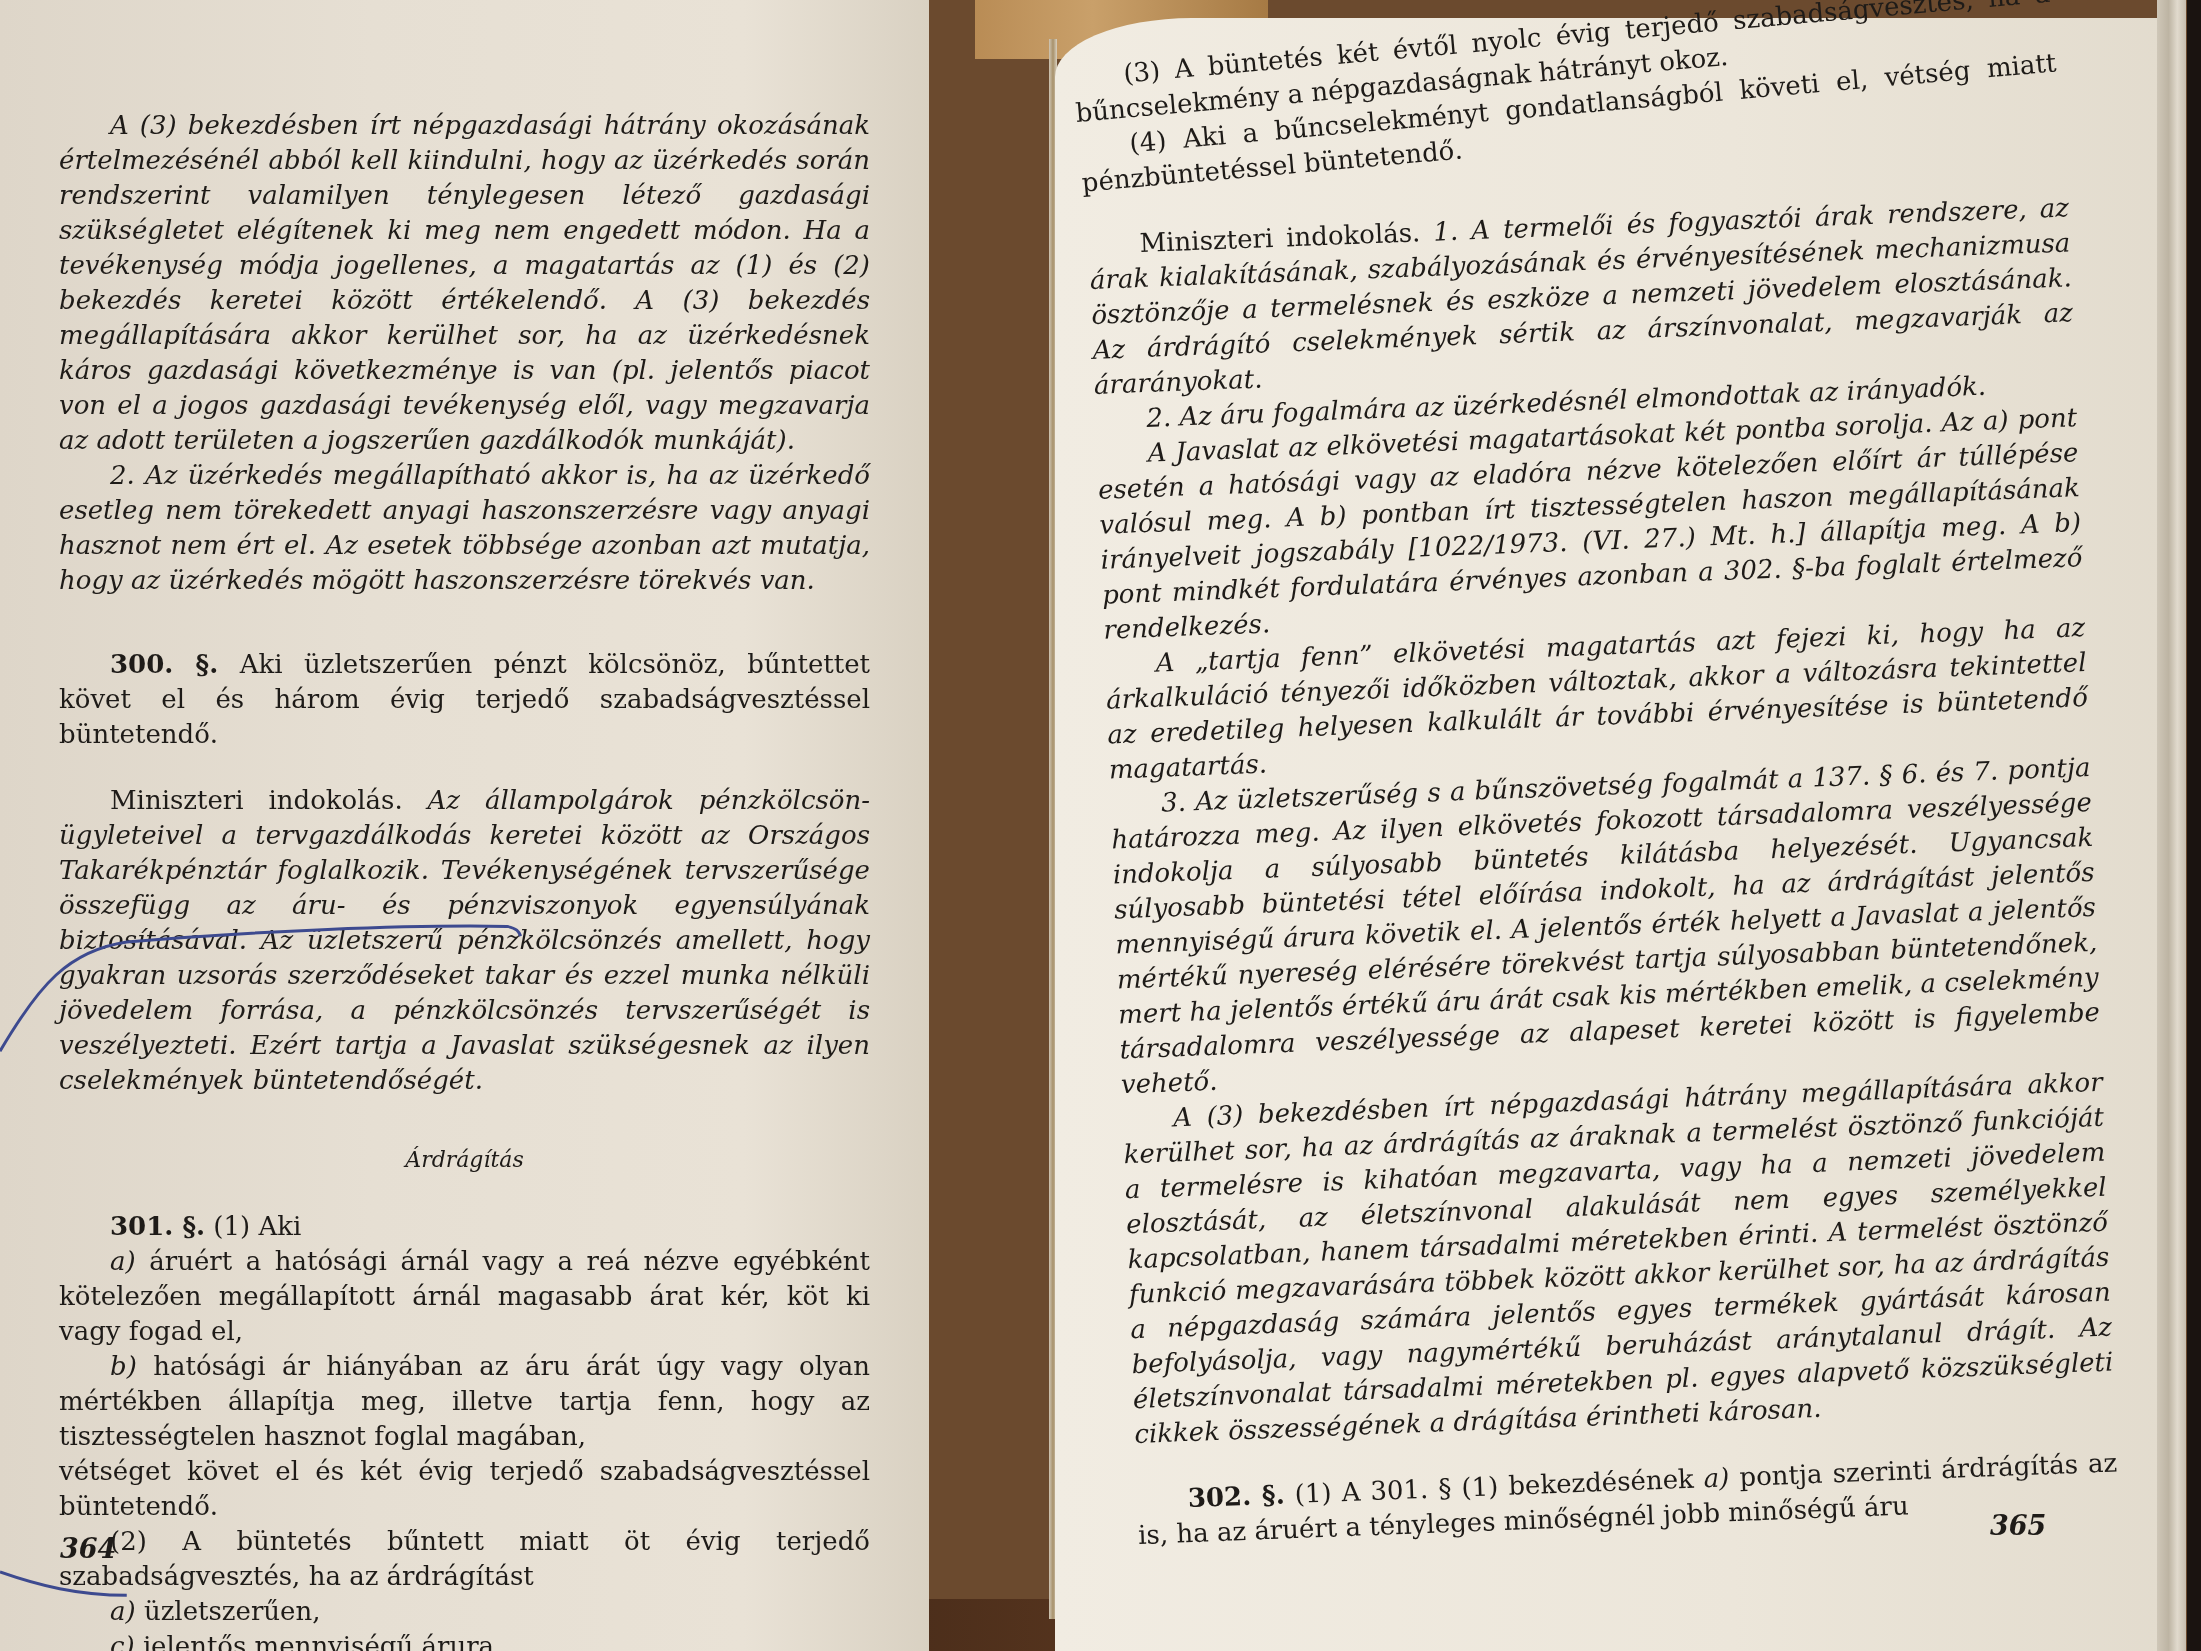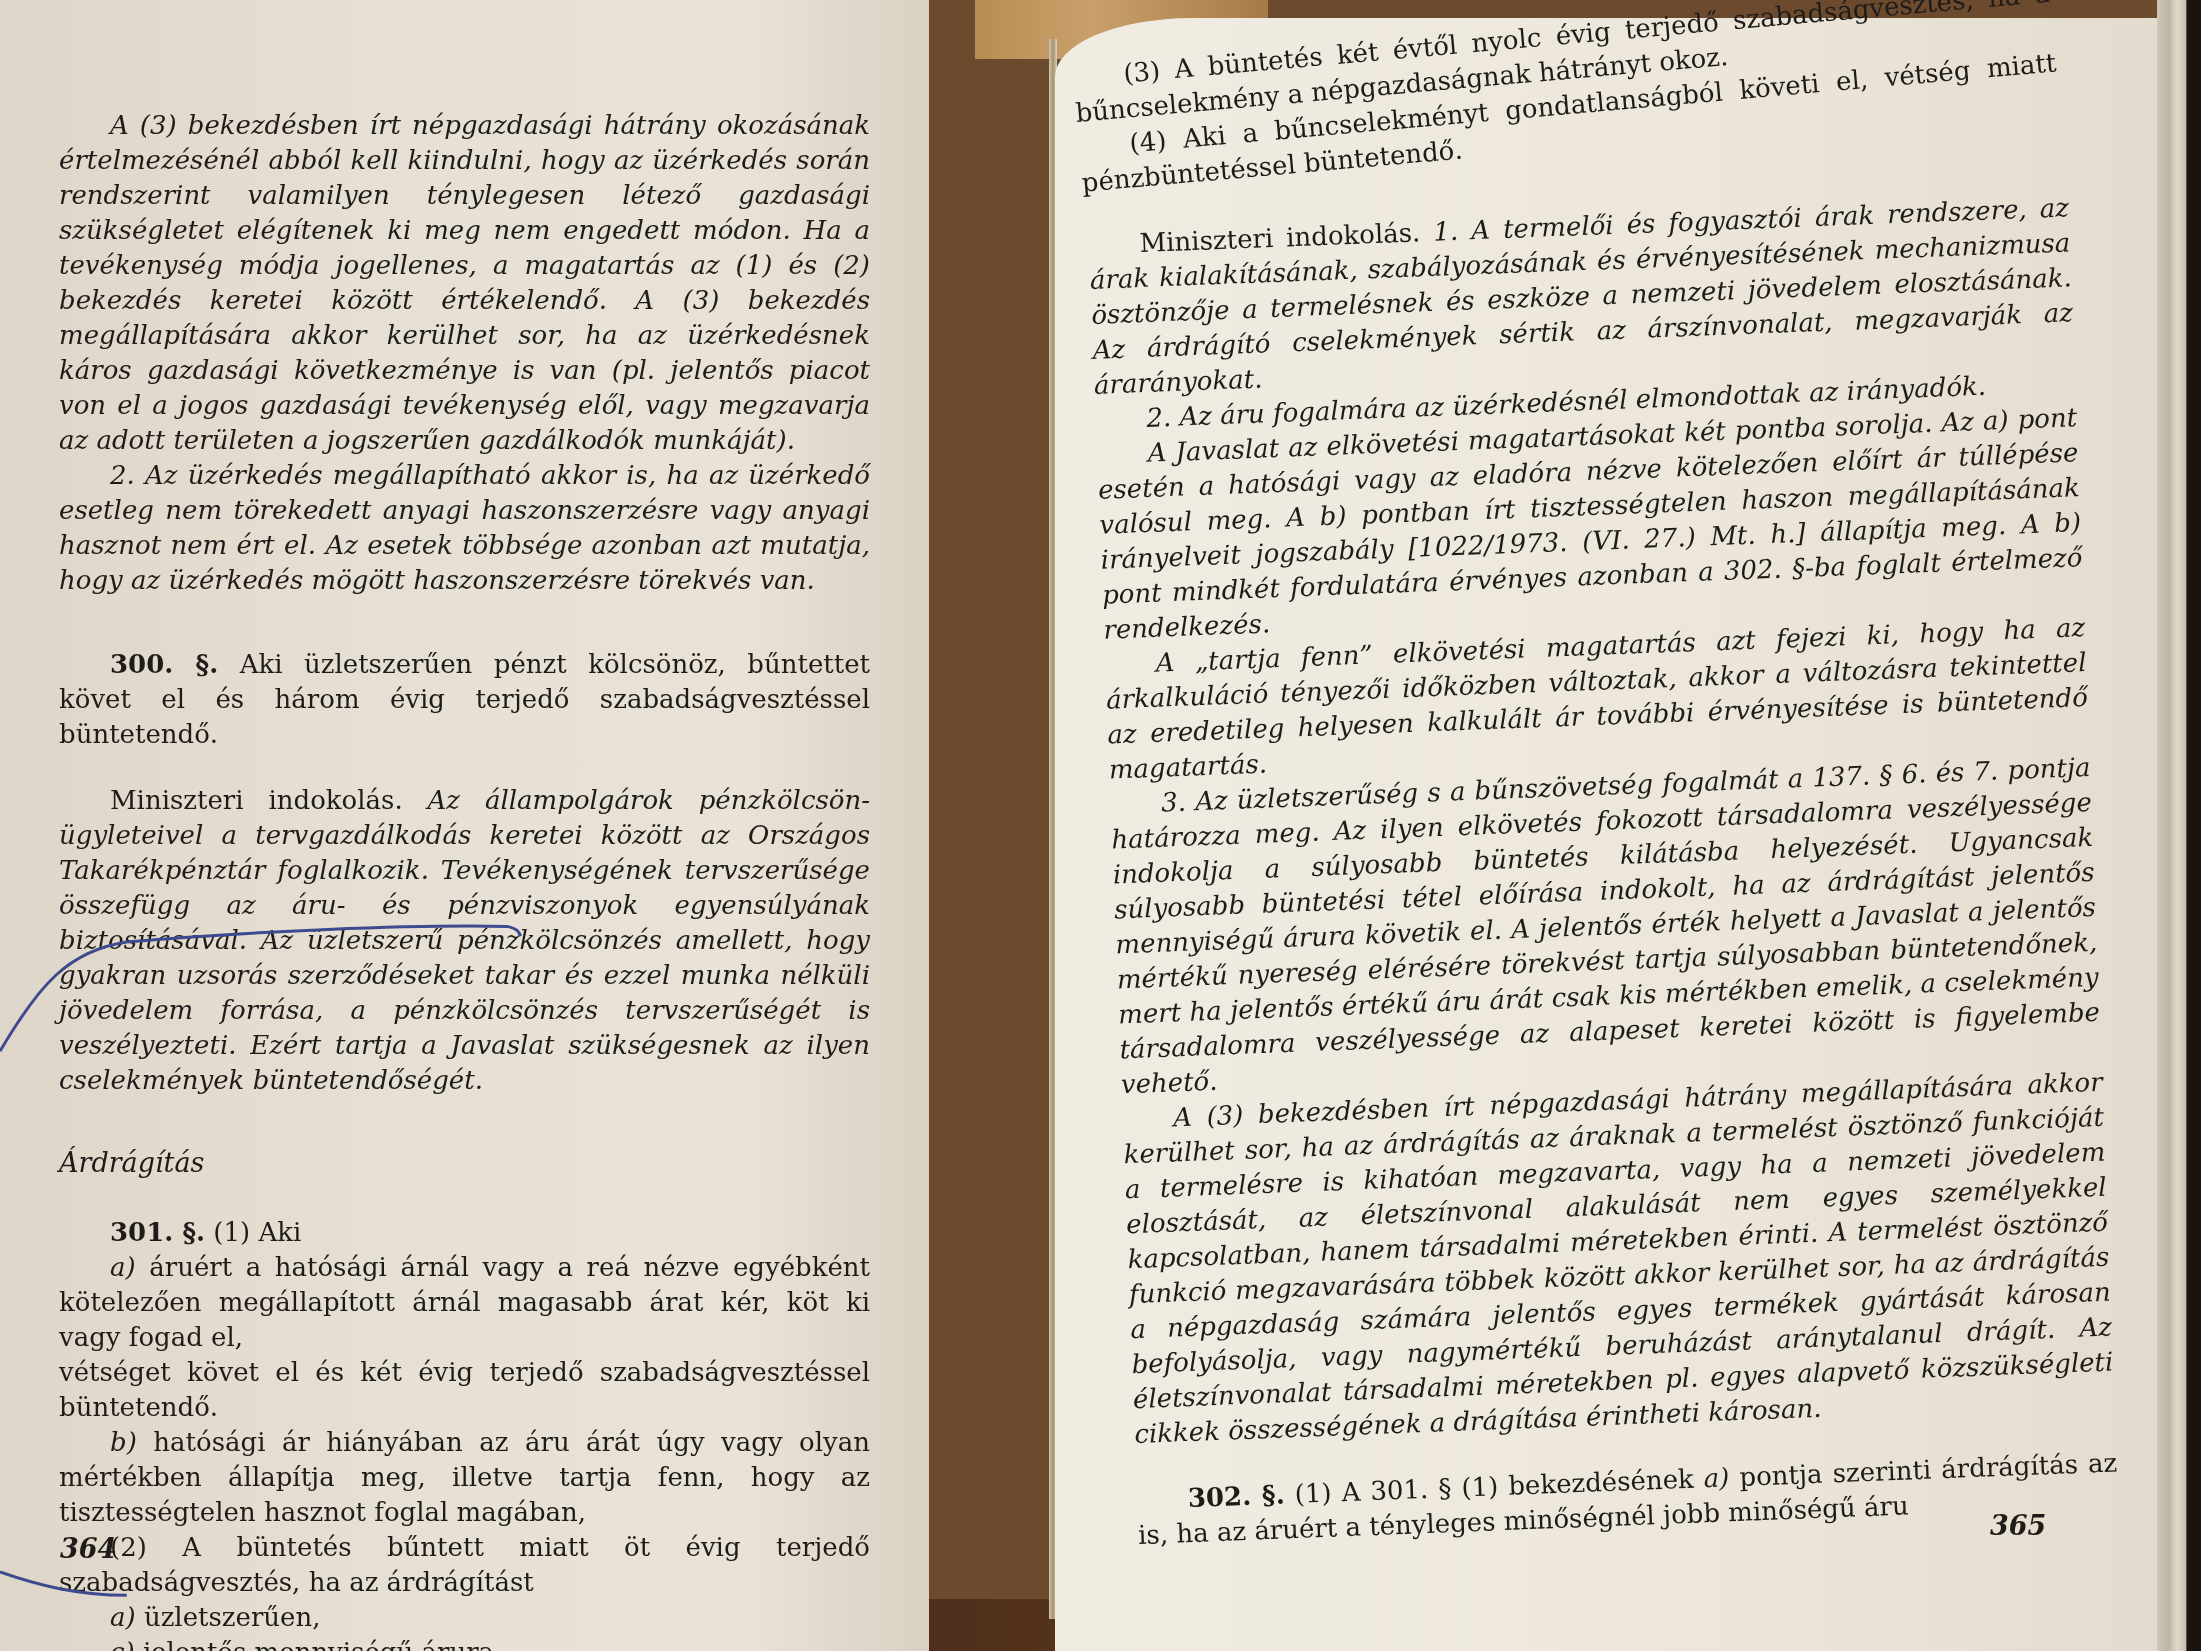--- a/index.html
+++ b/index.html
@@ -47,21 +47,21 @@
     p { margin: 0; }
     .it { font-style: italic; }
     .txt {
       font-size: 26px; line-height: 35px; text-align: justify;
     }
     .indent { text-indent: 51px; }
     .gap { height: 49px; }
     .gap-sm { height: 31px; }
     .section-no { font-weight: bold; }
     .heading {
-      font-style: italic; font-size: 27px;
+      text-align: center; font-style: italic; font-size: 22px;
       margin: 49px 0 37px 0;
     }
     .item { padding-left: 51px; }
     .page-number {
       position: absolute; font-style: italic; font-weight: bold; font-size: 27px;
     }
     .pn-left { left: 32px; top: 1533px; margin-left: 28px; }
     .pn-right { left: 1990px; top: 1510px; }
     .pen-mark { position: absolute; left: 0; top: 0; pointer-events: none; }
     .right-block { transform: rotate(-2.2deg); transform-origin: 0 0; }
@@ -95,25 +95,25 @@
 
   <div>
     <p class="txt indent">
       <span class="section-no">301. §.</span>
       <span>(1) Aki</span>
     </p>
     <p class="txt indent">
       <span class="it">a)</span>
       <span>áruért a hatósági árnál vagy a reá nézve egyébként kötelezően megállapított árnál magasabb árat kér, köt ki vagy fogad el,</span>
     </p>
-    <p class="txt">vétséget követ el és két évig terjedő szabadságvesztéssel büntetendő.</p>
     <p class="txt indent">
       <span class="it">b)</span>
       <span>hatósági ár hiányában az áru árát úgy vagy olyan mértékben állapítja meg, illetve tartja fenn, hogy az tisztességtelen hasznot foglal magában,</span>
     </p>
+    <p class="txt">vétséget követ el és két évig terjedő szabadságvesztéssel büntetendő.</p>
     <p class="txt indent">(2) A büntetés bűntett miatt öt évig terjedő szabadságvesztés, ha az árdrágítást</p>
     <p class="txt item"><span class="it">a)</span> <span>üzletszerűen,</span></p>
     <p class="txt item"><span class="it">c)</span> <span>jelentős mennyiségű árura,</span></p>
     <p class="txt item"><span class="it">d)</span> <span>jelentős mértékű nyereség elérése végett</span></p>
     <p class="txt">követik el.</p>
   </div>
 </div>
 
 <div class="page-number pn-left">364</div>
 

